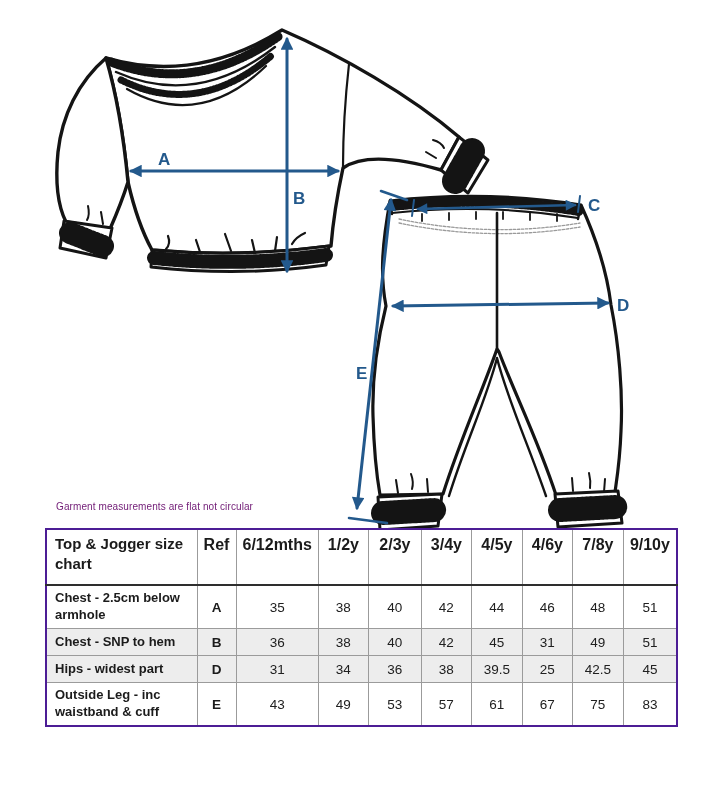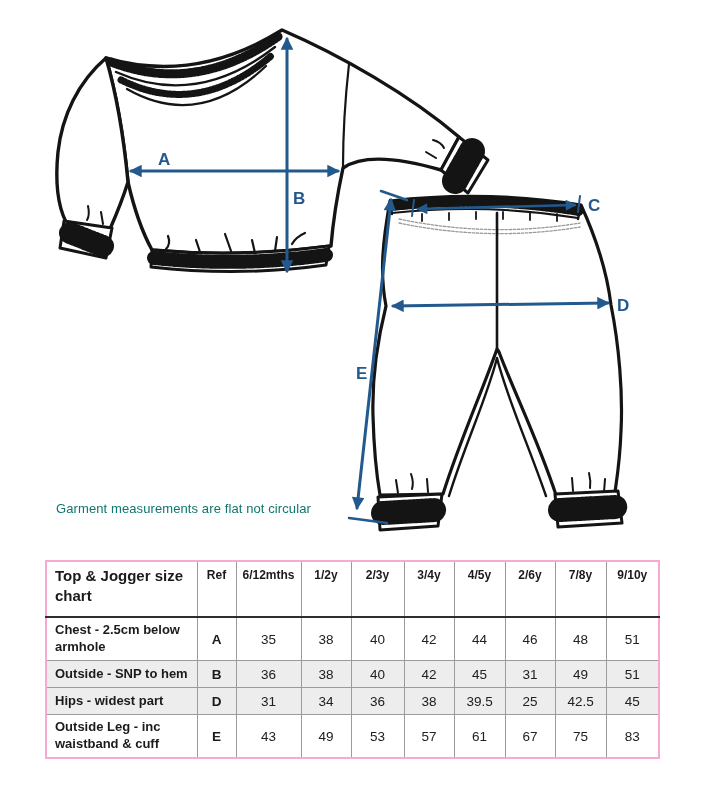--- a/index.html
+++ b/index.html
@@ -2,42 +2,42 @@
 <html><head>
 <meta charset="utf-8">
 <style>
   html,body{margin:0;padding:0;background:#fff;}
   .screen{
     position:relative;width:702px;height:800px;background:#ffffff;
     overflow:hidden;font-family:"Liberation Sans",sans-serif;color:#1b1b1b;
   }
   .diagram-svg{position:absolute;left:0;top:0;}
   .note{
-    position:absolute;left:56px;top:501px;font-size:13px;color:#0f766e;
+    position:absolute;left:56px;top:501px;font-size:10px;color:#701a75;
     letter-spacing:.1px;
   }
   
   #size-table{
-    position:absolute;left:45px;top:560px;border-collapse:collapse;
-    table-layout:fixed;background:#a3a3a3;border:2px solid #f9a8d4;
+    position:absolute;left:45px;top:528px;border-collapse:collapse;
+    table-layout:fixed;background:#a3a3a3;border:2px solid #4c1d95;
   }
   #size-table th,#size-table td{
     border:1px solid #9b9b9b;border-top:1px solid #c3c3c3;
     padding:3px 6px;vertical-align:middle;background:#fff;
   }
   #size-table tr.header-row th{
     border-bottom:2px solid #2e2e2e;vertical-align:top;background:#fff;
   }
   #size-table tr.sep td{border-top:2px solid #2e2e2e;}
   #size-table .title{
     font-size:15px;font-weight:bold;text-align:left;line-height:1.3;
     padding:4px 8px;height:46px;
   }
   #size-table .col-h{
-    font-size:12px;font-weight:bold;text-align:center;padding-top:6px;
+    font-size:16px;font-weight:bold;text-align:center;padding-top:6px;
   }
   #size-table .lbl{
     font-size:13px;font-weight:bold;text-align:left;line-height:1.3;
     padding-left:8px;
   }
   #size-table .ref{font-size:13.5px;font-weight:bold;text-align:center;}
   #size-table .val{font-size:13.5px;text-align:center;color:#202020;margin-top:7px;}
   #size-table tr.shade td{background:#ededed;}
   #size-table tr.tall td{height:36px;}
   #size-table tr.short td{height:20px;}
@@ -189,38 +189,38 @@
     </colgroup>
     <tbody>
         <tr class="header-row">
           <th class="title">Top &amp; Jogger size chart</th>
           <th class="col-h">Ref</th>
           <th class="col-h">6/12mths</th>
           <th class="col-h">1/2y</th>
           <th class="col-h">2/3y</th>
           <th class="col-h">3/4y</th>
           <th class="col-h">4/5y</th>
-          <th class="col-h">2/6y</th>
+          <th class="col-h">4/6y</th>
           <th class="col-h">7/8y</th>
           <th class="col-h">9/10y</th>
         </tr>
         <tr class="tall">
           <td class="lbl">Chest - 2.5cm below armhole</td>
           <td class="ref">A</td>
           <td class="val">35</td>
           <td class="val">38</td>
           <td class="val">40</td>
           <td class="val">42</td>
           <td class="val">44</td>
           <td class="val">46</td>
           <td class="val">48</td>
           <td class="val">51</td>
         </tr>
         <tr class="shade short">
-          <td class="lbl">Outside - SNP to hem</td>
+          <td class="lbl">Chest - SNP to hem</td>
           <td class="ref">B</td>
           <td class="val">36</td>
           <td class="val">38</td>
           <td class="val">40</td>
           <td class="val">42</td>
           <td class="val">45</td>
           <td class="val">31</td>
           <td class="val">49</td>
           <td class="val">51</td>
         </tr>

